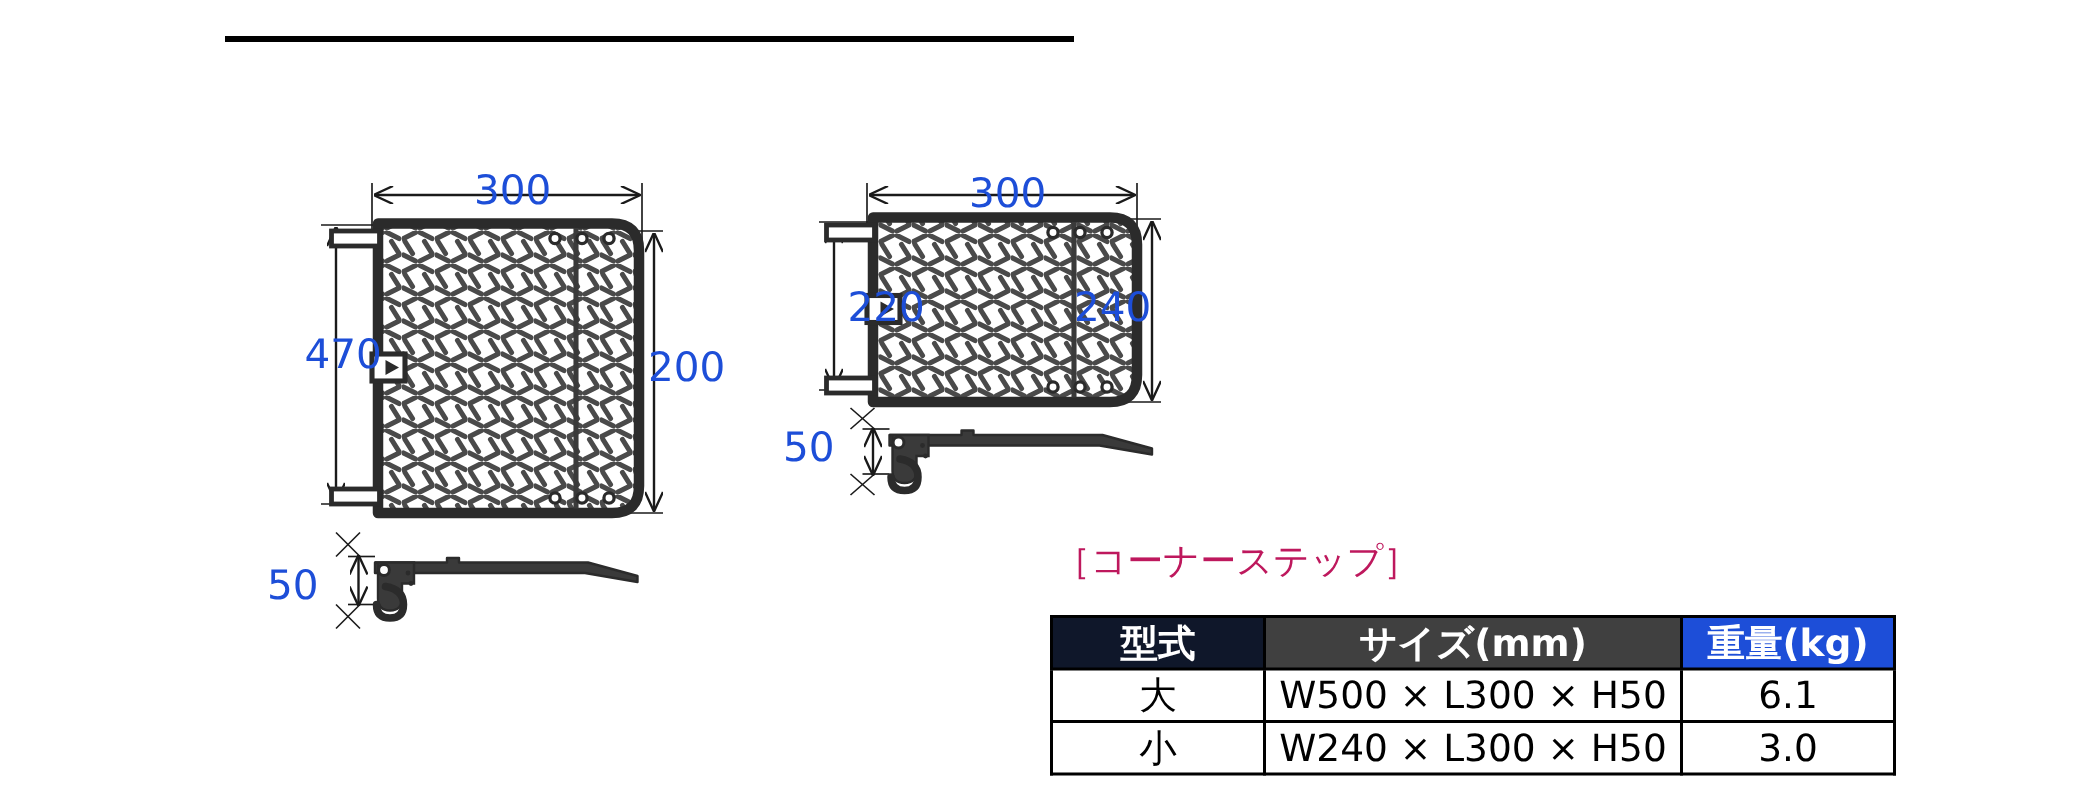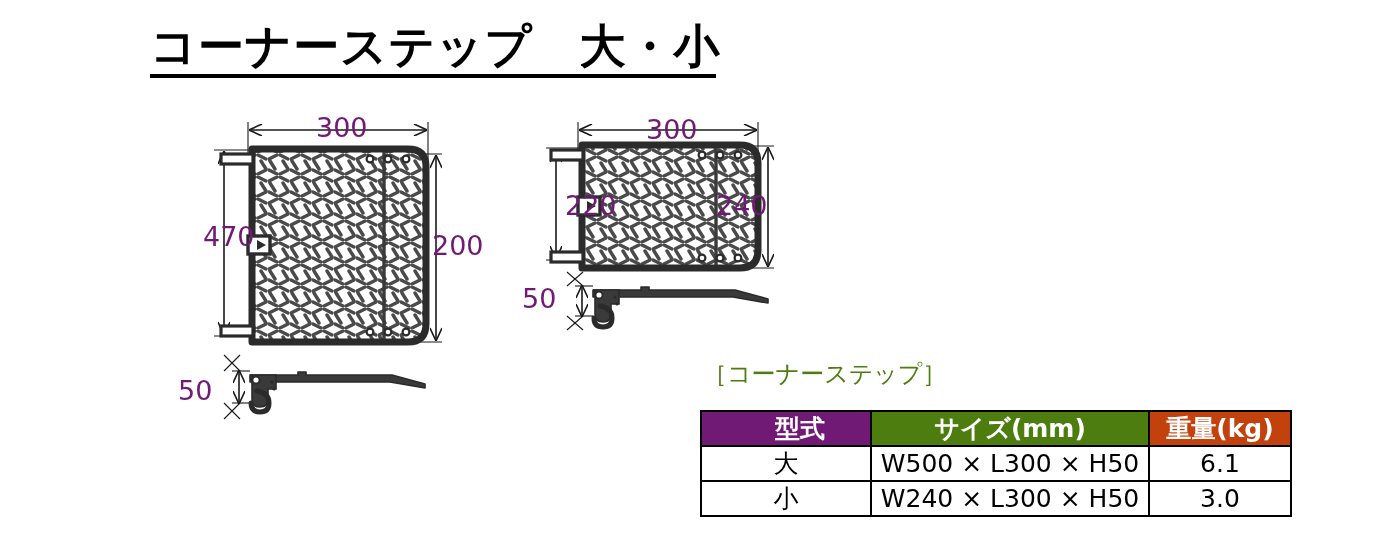--- a/index.html
+++ b/index.html
@@ -17,31 +17,31 @@
     font-size:46px;font-weight:700;letter-spacing:1px;
     white-space:pre;line-height:1.08;color:#000;
   }
   #title-rule{
     margin-top:2px;height:4px;background:#000;width:566px;
   }
 
   
   .dim{
     font-family:"DejaVu Sans","Liberation Sans",sans-serif;
-    font-size:27px;color:#701a75;white-space:nowrap;letter-spacing:0px;text-align:center;
+    font-size:27px;color:#1d4ed8;white-space:nowrap;letter-spacing:0px;text-align:center;
   }
 
   
   svg{display:block;overflow:visible;}
 
   
   #table-label{
     left:703px;top:358px;
     font-family:"DejaVu Sans","Liberation Sans",sans-serif;
-    font-size:24px;font-weight:400;white-space:nowrap;color:#4d7c0f;
+    font-size:24px;font-weight:400;white-space:nowrap;color:#be185d;
   }
   #spec-table{
     left:700px;top:410px;width:556px;
     border-collapse:collapse;
     table-layout:fixed;
   }
   #spec-table td,#spec-table th{
     border:2px solid #000;
     text-align:center;
     font-family:"DejaVu Sans","Liberation Sans",sans-serif;
@@ -60,21 +60,20 @@
     letter-spacing:0px;
   }
   .col-a{width:140px;}
   .col-b{width:276px;}
   .col-c{width:140px;}
 </style>
 </head>
 <body>
 
 <div class="abs" id="title-block">
-  <div id="title-text">コーナーステップ　大・小</div>
   <div id="title-rule"></div>
 </div>
 
 <svg class="abs" width="0" height="0" style="left:0;top:0">
   <defs>
 
     <pattern id="tread" width="22" height="22" patternUnits="userSpaceOnUse">
       <rect width="22" height="22" fill="#ffffff"></rect>
       <g stroke="#4a4a4a" stroke-width="3.4" stroke-linecap="round">
         <line x1="1" y1="5" x2="9" y2="1"></line>
@@ -221,23 +220,23 @@
   <circle cx="62" cy="32" r="1.6" fill="#2b2b2b"></circle>
 </svg>
 
 <div class="abs dim" style="left:522px;top:283px;">50</div>
 
 <div class="abs" id="table-label">［コーナーステップ］</div>
 
 <table class="abs" id="spec-table">
   <thead>
     <tr>
-      <th class="col-a" style="background: #701a75; color: rgb(255, 255, 255); padding-left: 28px;">型式</th>
-      <th class="col-b" style="background: #4d7c0f; color: rgb(255, 255, 255);">サイズ(mm)</th>
-      <th class="col-c" style="background: #c2410c; color: rgb(255, 255, 255);">重量(kg)</th>
+      <th class="col-a" style="background: #0f172a; color: rgb(255, 255, 255);">型式</th>
+      <th class="col-b" style="background: #404040; color: rgb(255, 255, 255);">サイズ(mm)</th>
+      <th class="col-c" style="background: #1d4ed8; color: rgb(255, 255, 255);">重量(kg)</th>
     </tr>
   </thead>
   <tbody>
     <tr>
       <td>大</td>
       <td>W500 × L300 × H50</td>
       <td>6.1</td>
     </tr>
     <tr>
       <td>小</td>

